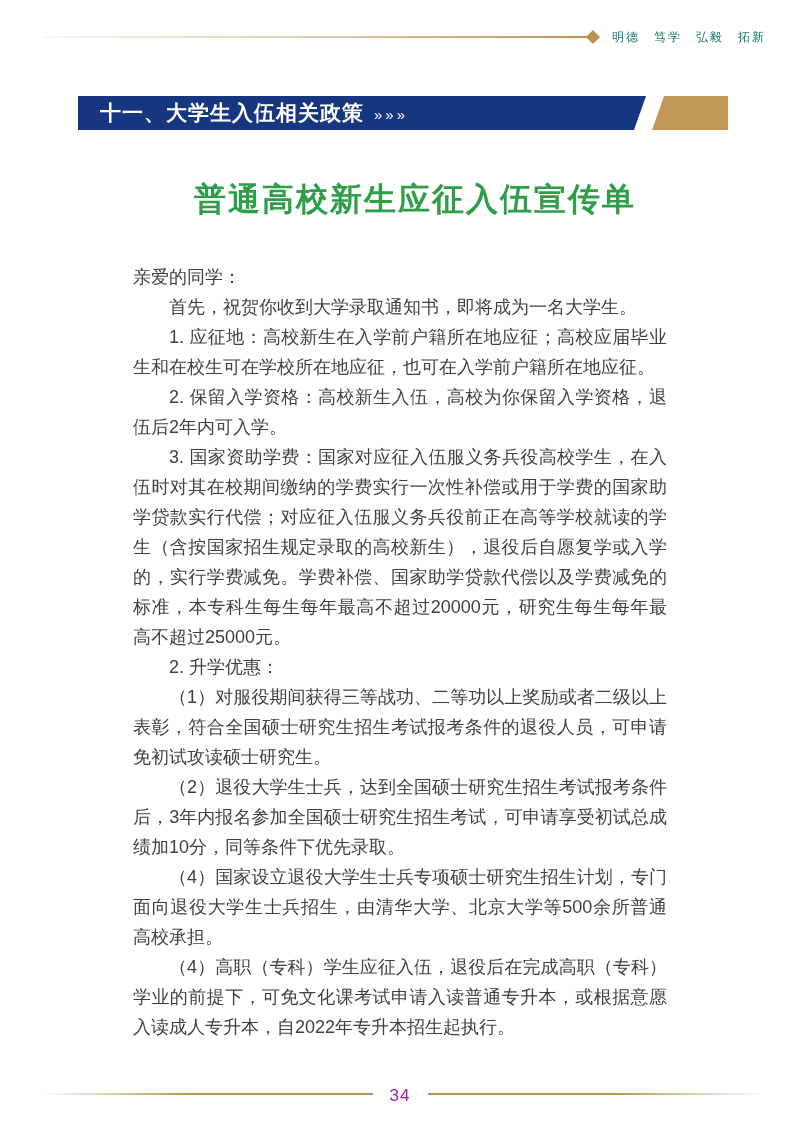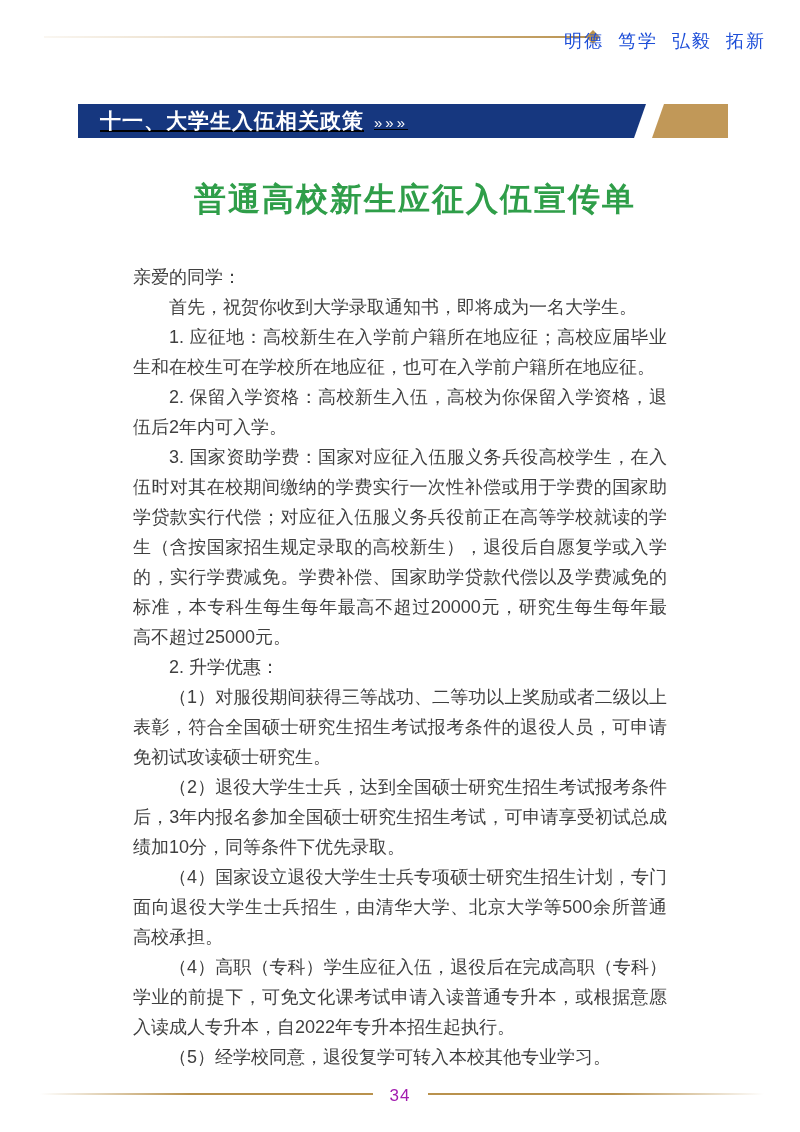--- a/index.html
+++ b/index.html
@@ -22,37 +22,36 @@
   .header-diamond {
     position: absolute;
     left: 588px; top: 32px;
     width: 10px; height: 10px;
     background: #b9924e;
     transform: rotate(45deg);
   }
   .motto {
     position: absolute;
     right: 34px; top: 29px;
-    color: #1d4ed8;
-    font-size: 18px;
+    color: #0f766e;
+    font-size: 12px;
     letter-spacing: 2px;
     white-space: nowrap;
     margin-left: 20px;
   }
   .motto-word { margin-left: 14px; }
   .motto-word:first-child { margin-left: 0; }
 
   
   .banner {
     position: absolute;
-    left: 78px; top: 104px;
+    left: 78px; top: 96px;
     height: 34px;
     display: flex;
     align-items: stretch;
-    text-decoration: underline;
   }
   .banner-blue {
     width: 568px;
     background: #16377f;
     clip-path: polygon(0 0, 100% 0, calc(100% - 12px) 100%, 0 100%);
     display: flex;
     align-items: center;
     color: #ffffff;
   }
   .banner-title {
@@ -147,20 +146,19 @@
       <p class="">亲爱的同学：</p>
       <p class="indent">首先，祝贺你收到大学录取通知书，即将成为一名大学生。</p>
       <p class="indent">1. 应征地：高校新生在入学前户籍所在地应征；高校应届毕业生和在校生可在学校所在地应征，也可在入学前户籍所在地应征。</p>
       <p class="indent">2. 保留入学资格：高校新生入伍，高校为你保留入学资格，退伍后2年内可入学。</p>
       <p class="indent">3. 国家资助学费：国家对应征入伍服义务兵役高校学生，在入伍时对其在校期间缴纳的学费实行一次性补偿或用于学费的国家助学贷款实行代偿；对应征入伍服义务兵役前正在高等学校就读的学生（含按国家招生规定录取的高校新生），退役后自愿复学或入学的，实行学费减免。学费补偿、国家助学贷款代偿以及学费减免的标准，本专科生每生每年最高不超过20000元，研究生每生每年最高不超过25000元。</p>
       <p class="indent">2. 升学优惠：</p>
       <p class="indent">（1）对服役期间获得三等战功、二等功以上奖励或者二级以上表彰，符合全国硕士研究生招生考试报考条件的退役人员，可申请免初试攻读硕士研究生。</p>
       <p class="indent">（2）退役大学生士兵，达到全国硕士研究生招生考试报考条件后，3年内报名参加全国硕士研究生招生考试，可申请享受初试总成绩加10分，同等条件下优先录取。</p>
       <p class="indent">（4）国家设立退役大学生士兵专项硕士研究生招生计划，专门面向退役大学生士兵招生，由清华大学、北京大学等500余所普通高校承担。</p>
       <p class="indent">（4）高职（专科）学生应征入伍，退役后在完成高职（专科）学业的前提下，可免文化课考试申请入读普通专升本，或根据意愿入读成人专升本，自2022年专升本招生起执行。</p>
-      <p class="indent">（5）经学校同意，退役复学可转入本校其他专业学习。</p>
     </div>
 
   <div class="footer-rule-left"></div>
   <div class="footer-rule-right"></div>
   <div class="page-number">34</div>
 
 </div>
 
 </body></html>

